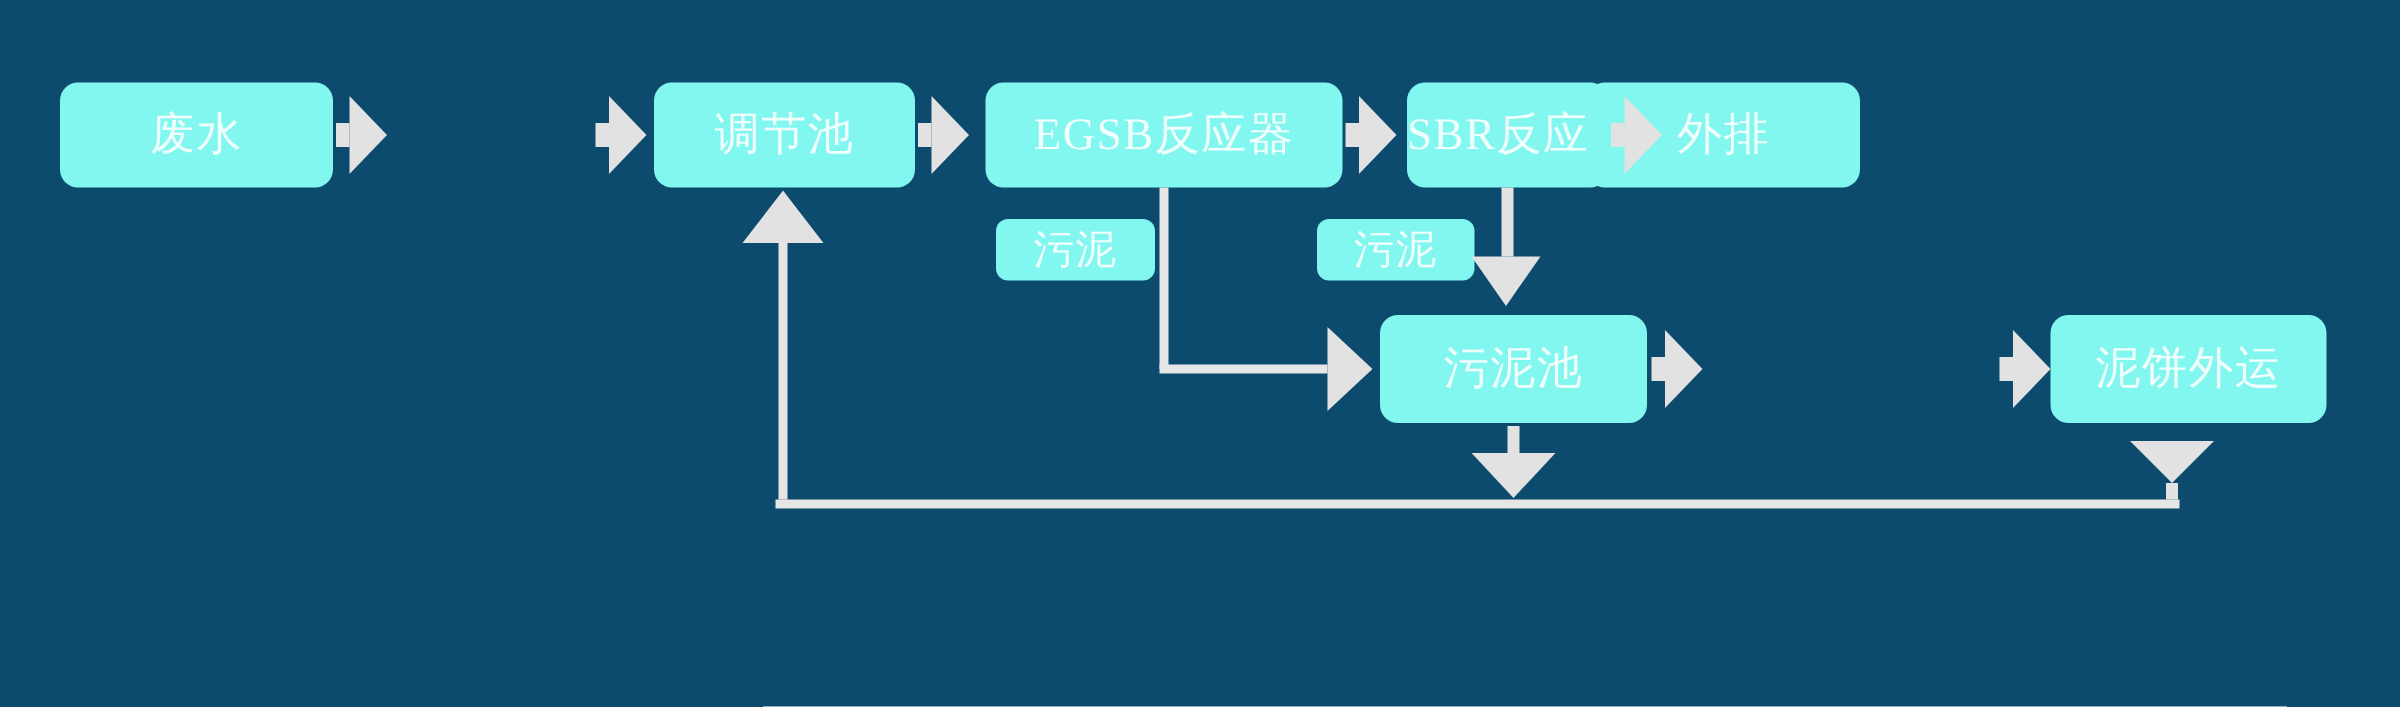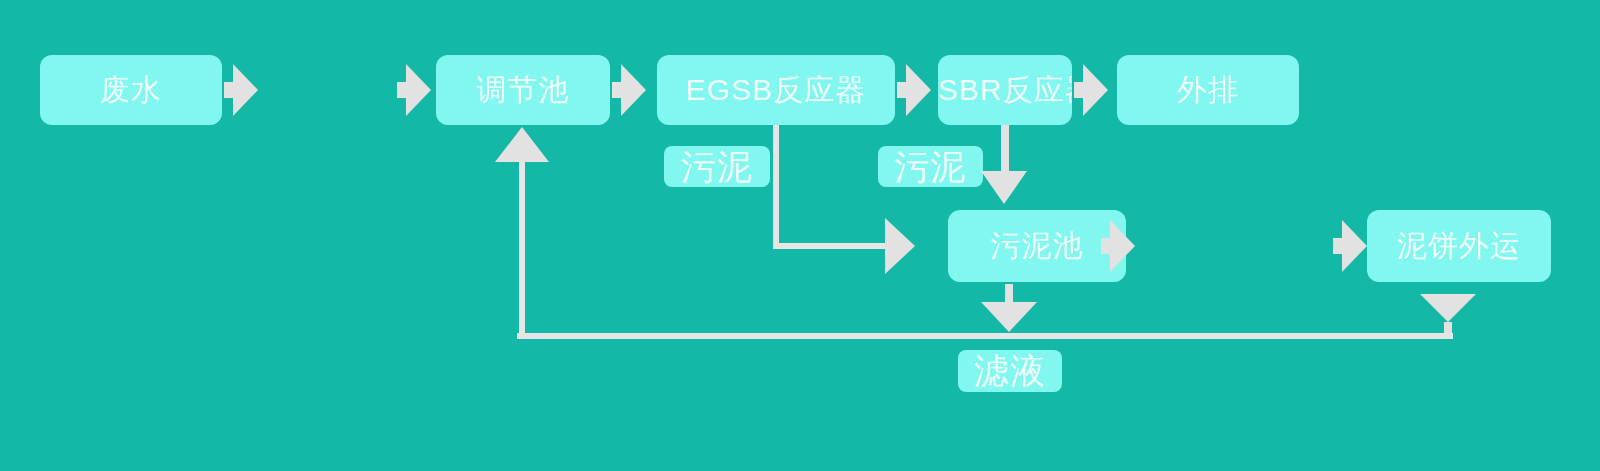--- a/index.html
+++ b/index.html
@@ -1,22 +1,23 @@
 <!DOCTYPE html>
 <html><head>
 <meta charset="utf-8">
 <style>
   html, body { margin: 0; padding: 0; background: #ffffff; }
   body { font-family: "Liberation Sans", "DejaVu Sans", sans-serif; }
   #canvas {
     position: relative;
     width: 1600px;
     height: 471px;
-    background: #14b8a6;
+    background: #0c4a6e;
     overflow: hidden;
+    font-family: Liberation Serif, serif;
   }
   
   .node {
     position: absolute;
     background: #81f7f0;
     border-radius: 12px;
     color: rgba(255,255,255,0.88);
     text-align: center;
     white-space: nowrap;
     letter-spacing: 1px;
@@ -25,30 +26,30 @@
   .row1 { top: 55px; height: 70px; line-height: 70px; font-size: 30px; }
   .row2 { top: 210px; height: 72px; line-height: 72px; font-size: 30px; }
   .tag {
     position: absolute;
     background: #81f7f0;
     border-radius: 8px;
     color: rgba(255,255,255,0.88);
     text-align: center;
     white-space: nowrap;
     letter-spacing: 1px;
-    height: 41px; line-height: 41px; font-size: 35px;
+    height: 41px; line-height: 41px; font-size: 27px;
   }
   
   #n-wastewater   { left: 40px;   width: 182px; }
   #n-barscreen    { left: 262px;  width: 133px; }
   #n-equalization { left: 436px;  width: 174px; }
   #n-egsb         { left: 657px;  width: 238px; }
   #n-sbr          { left: 938px;  width: 134px; }
-  #n-discharge    { left: 1117px; width: 182px; }
-  #n-sludgetank   { left: 920px;  width: 178px; margin-left: 28px; }
+  #n-discharge    { left: 1058px; width: 182px; }
+  #n-sludgetank   { left: 920px;  width: 178px; }
   #n-filterpress  { left: 1131px; width: 198px; }
   #n-mudcake      { left: 1367px; width: 184px; }
   
   #t-sludge1 { left: 664px; top: 146px; width: 106px; }
   #t-sludge2 { left: 878px; top: 146px; width: 105px; }
   #t-filtrate{ left: 958px; top: 350px; width: 104px; height: 42px; line-height: 42px; }
   
   .barrow { position: absolute; width: 34px; height: 52px; }
   .barrow .stem { position: absolute; left: 0; top: 18px; width: 9px; height: 16px; background: #e2e2e2; }
   .barrow .tri  { position: absolute; left: 9px; top: 0; width: 0; height: 0;
@@ -94,21 +95,20 @@
   <div class="node row1" id="n-equalization">调节池</div>
   <div class="node row1" id="n-egsb">EGSB反应器</div>
   <div class="node row1" id="n-sbr">SBR反应器</div>
   <div class="node row1" id="n-discharge">外排</div>
 
   <div class="node row2" id="n-sludgetank">污泥池</div>
   <div class="node row2" id="n-mudcake">泥饼外运</div>
 
   <div class="tag" id="t-sludge1">污泥</div>
   <div class="tag" id="t-sludge2">污泥</div>
-  <div class="tag" id="t-filtrate">滤液</div>
 
   <div class="barrow" id="a1">
       <div class="stem"></div>
       <div class="tri"></div>
     </div>
   <div class="barrow" id="a2">
       <div class="stem"></div>
       <div class="tri"></div>
     </div>
   <div class="barrow" id="a3">

